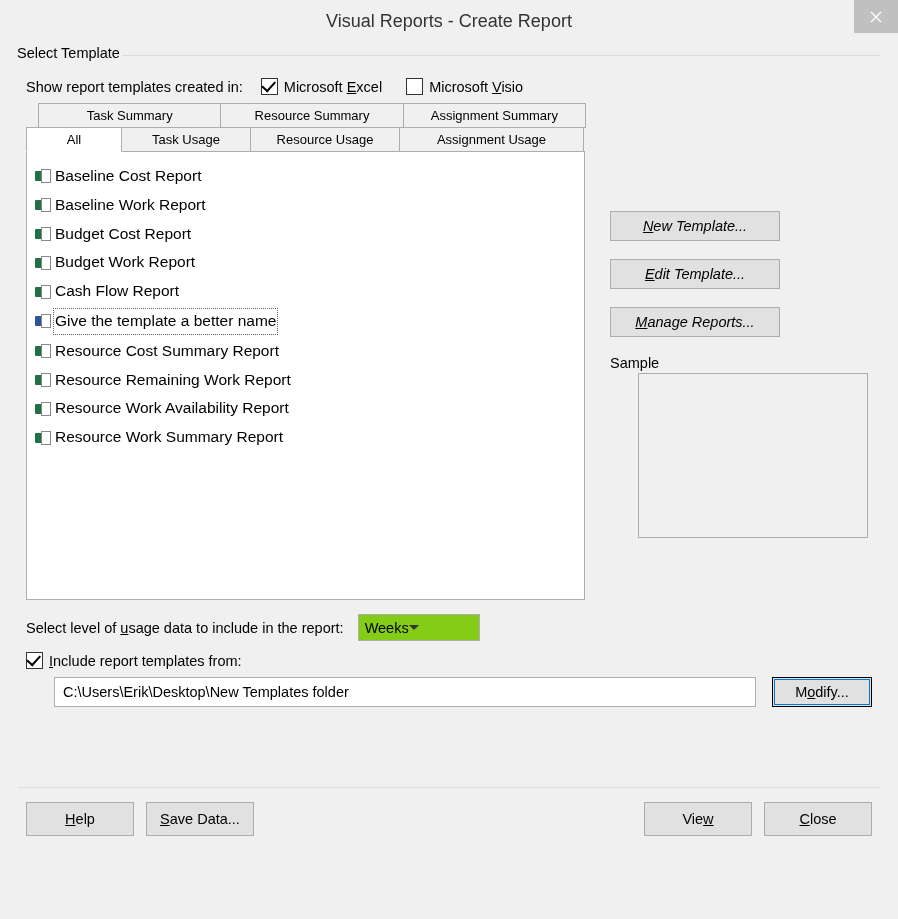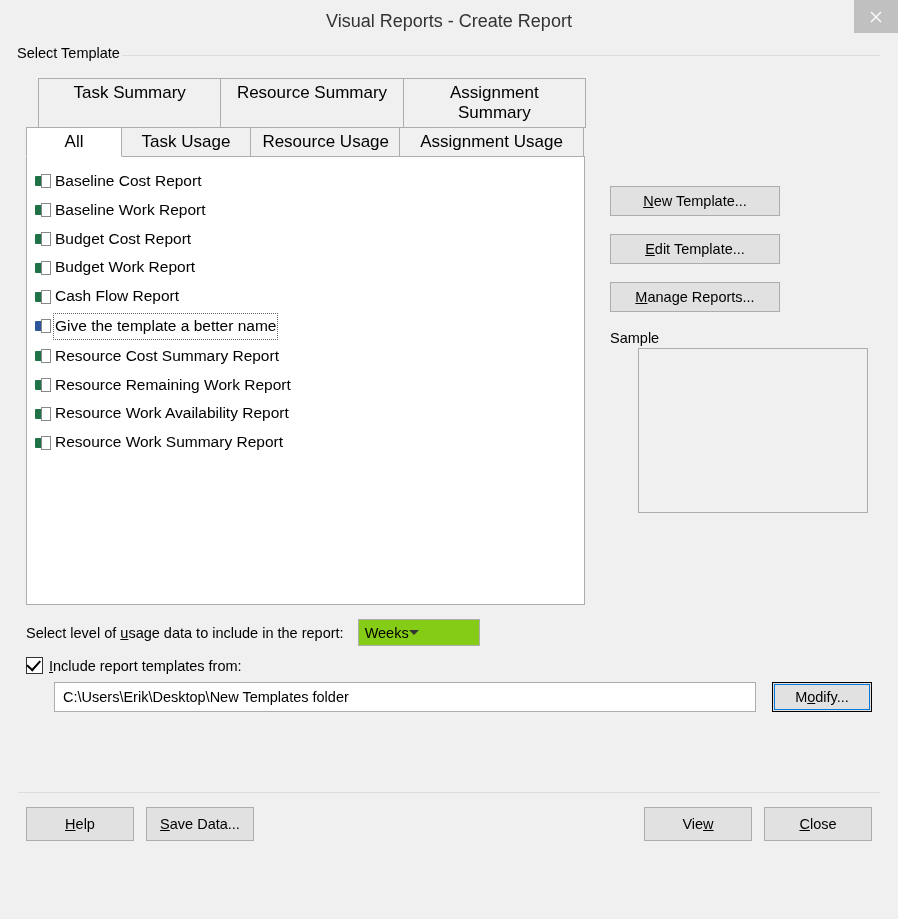--- a/index.html
+++ b/index.html
@@ -81,37 +81,37 @@
     .tabs-wrap {
       width: 559px;
     }
     .tabrow {
       display: flex;
     }
     .tab {
       border: 1px solid #adadad;
       background: #f0f0f0;
       padding: 4px 10px;
-      font-size: 17px;
+      font-size: 13px;
       text-align: center;
       cursor: pointer;
       position: relative;
       margin-right: -1px;
       margin-bottom: -1px;
     }
     .tabrow.top .tab { flex: 1; }
     .tabrow.bottom .tab { }
     .tab.active {
       background: #fff;
       border-bottom: 1px solid #fff;
       z-index: 2;
     }
     .tab-all { width: 96px; }
     .tab-tu { width: 130px; }
-    .tab-ru { width: 150px; text-align: right; }
+    .tab-ru { width: 150px; }
     .tab-au { width: 185px; }
     .listbox {
       background: #fff;
       border: 1px solid #adadad;
       height: 449px;
       padding: 10px 6px;
       overflow: auto;
     }
     .item {
       display: flex;
@@ -158,21 +158,21 @@
       text-align: center;
       cursor: pointer;
       min-width: 90px;
       font-family: inherit;
     }
     .btn:focus, .btn.focused {
       border: 1px solid #000000;
       outline: 1px solid #0078d7;
       outline-offset: -3px;
     }
-    .side-btn { width: 170px; display: block; margin-bottom: 18px; }
+    .side-btn { width: 170px; display: block; margin-bottom: 18px; font-style: italic; }
     .sample-label { font-size: 14.5px; margin-bottom: 2px; margin-top: 3px;}
     .sample-box {
       width: 230px; height: 165px;
       border: 1px solid #adadad;
       background: #f0f0f0;
       margin-left: 28px;
     }
     .usage-row { margin-top: 14px; margin-bottom: 11px; display:flex; align-items:center; gap:14px;}
     .select {
       background: #84cc16;
@@ -220,20 +220,29 @@
     <svg viewBox="0 0 12 12">
         <path d="M1 1 L11 11 M11 1 L1 11" stroke="#fff" stroke-width="1.4"></path>
       </svg>
   </div>
 </div>
 
 <div class="content">
   <div class="groupbox">
     <div class="groupbox-label">Select Template</div>
 
+    <div class="row row-filters">
+      <span class="lbl">Show report templates created in:</span>
+      <span style="width:6px"></span>
+      <span class="checkbox checked"></span>
+      <span class="lbl"><span>Microsoft </span><span class="u">E</span><span>xcel</span></span>
+      <span style="width:12px"></span>
+      <span class="checkbox"></span>
+      <span class="lbl"><span>Microsoft </span><span class="u">V</span><span>isio</span></span>
+    </div>
 
     <div class="main-row">
       <div class="tabs-wrap">
         <div class="tabrow top" style="margin-left:12px;width:547px;">
           <div class="tab">Task Summary</div>
           <div class="tab">Resource Summary</div>
           <div class="tab">Assignment Summary</div>
         </div>
         <div class="tabrow bottom">
           <div class="tab tab-all active">All</div>

